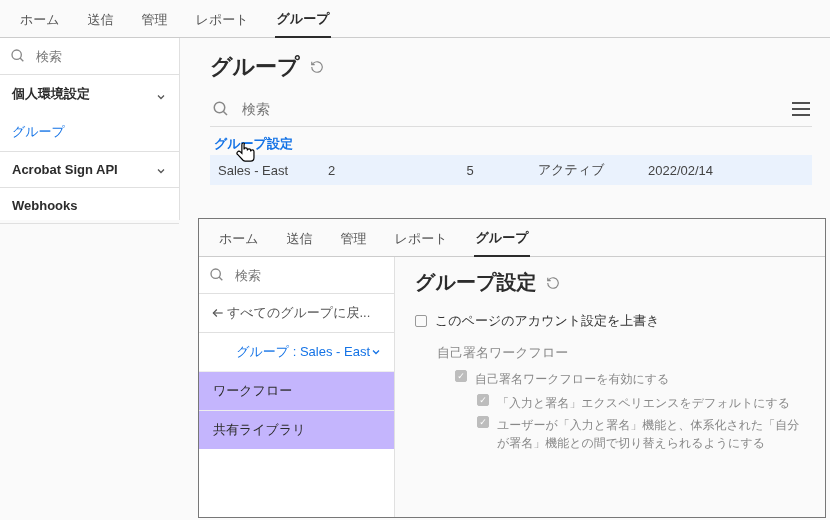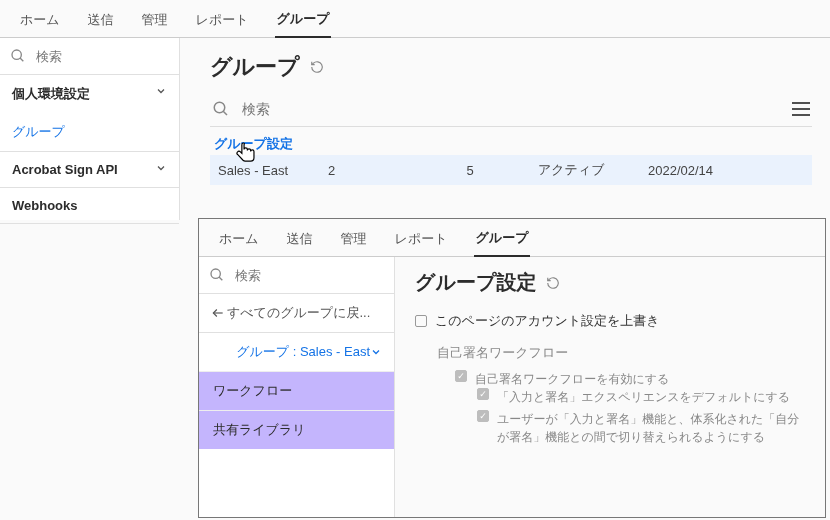--- a/index.html
+++ b/index.html
@@ -11,21 +11,21 @@
   .tab { cursor: pointer; padding: 10px 2px 8px; }
   .tab.active { color: #2c2c2c; font-weight: 600; border-bottom: 2px solid #2c2c2c; }
 
   
   .top-body { display: flex; height: 182px; }
   .sidebar { width: 180px; border-right: 1px solid #e0e0e0; background: #fff; }
   .search-row { display: flex; align-items: center; padding: 8px 10px; color: #888; height: 36px; }
   .search-row svg { width: 16px; height: 16px; margin-right: 8px; flex-shrink: 0; }
   .search-row input { border: none; outline: none; background: transparent; font-size: 13px; width: 100%; color: #555; }
   .side-sep { border-top: 1px solid #e0e0e0; }
-  .side-item { display: flex; align-items: flex-start; justify-content: space-between; padding: 10px 12px; cursor: pointer; font-size: 13px; }
+  .side-item { display: flex; align-items: flex-end; justify-content: space-between; padding: 10px 12px; cursor: pointer; font-size: 13px; }
   .side-item.bold { font-weight: 600; color: #2c2c2c; }
   .side-item.link { color: #1473e6; }
   .chevron { width: 12px; height: 12px; }
 
   .main { flex: 1; padding: 10px 18px 0 30px; }
   .page-title { display: flex; align-items: center; gap: 10px; font-size: 22px; font-weight: 600; margin: 4px 0 12px; }
   .refresh { width: 14px; height: 14px; color: #888; }
 
   .main-searchbar { display: flex; align-items: center; justify-content: space-between; border-bottom: 1px solid #ddd; padding: 6px 2px 8px; }
   .main-searchbar .left { display: flex; align-items: center; }
@@ -56,21 +56,21 @@
   .hl-item { background: #c4b5fd; padding: 10px 14px; font-size: 13px; color: #2c2c2c; cursor: pointer; border-top: 1px solid #eee; }
 
   .inset-main { flex: 1; padding: 10px 16px 0 20px; overflow: hidden; }
   .inset-title { display: flex; align-items: center; gap: 10px; font-size: 20px; font-weight: 600; margin: 2px 0 16px; }
   .checkbox-row { display: flex; align-items: center; gap: 8px; font-size: 13px; color: #333; margin-bottom: 14px; }
   .box { width: 12px; height: 12px; border: 1.5px solid #999; border-radius: 2px; display: inline-flex; align-items: center; justify-content: center; flex-shrink: 0; }
   .box.checked { background: #bdbdbd; border-color: #bdbdbd; }
   .box.checked::after { content: "✓"; color: #fff; font-size: 9px; line-height: 1; }
   .section-title { font-size: 13px; color: #888; margin: 8px 0 8px 22px; }
   .opt { display: flex; align-items: flex-start; gap: 8px; font-size: 12px; color: #888; line-height: 1.5; }
-  .opt1 { margin-left: 40px; }
+  .opt1 { margin-left: 40px; margin-bottom: 6px; }
   .opt2 { margin-left: 62px; margin-bottom: 4px; }
 </style>
 </head>
 <body>
 <div class="root">
 
 <div class="tab-strip">
   <div class="tab">ホーム</div>
   <div class="tab">送信</div>
   <div class="tab">管理</div>

